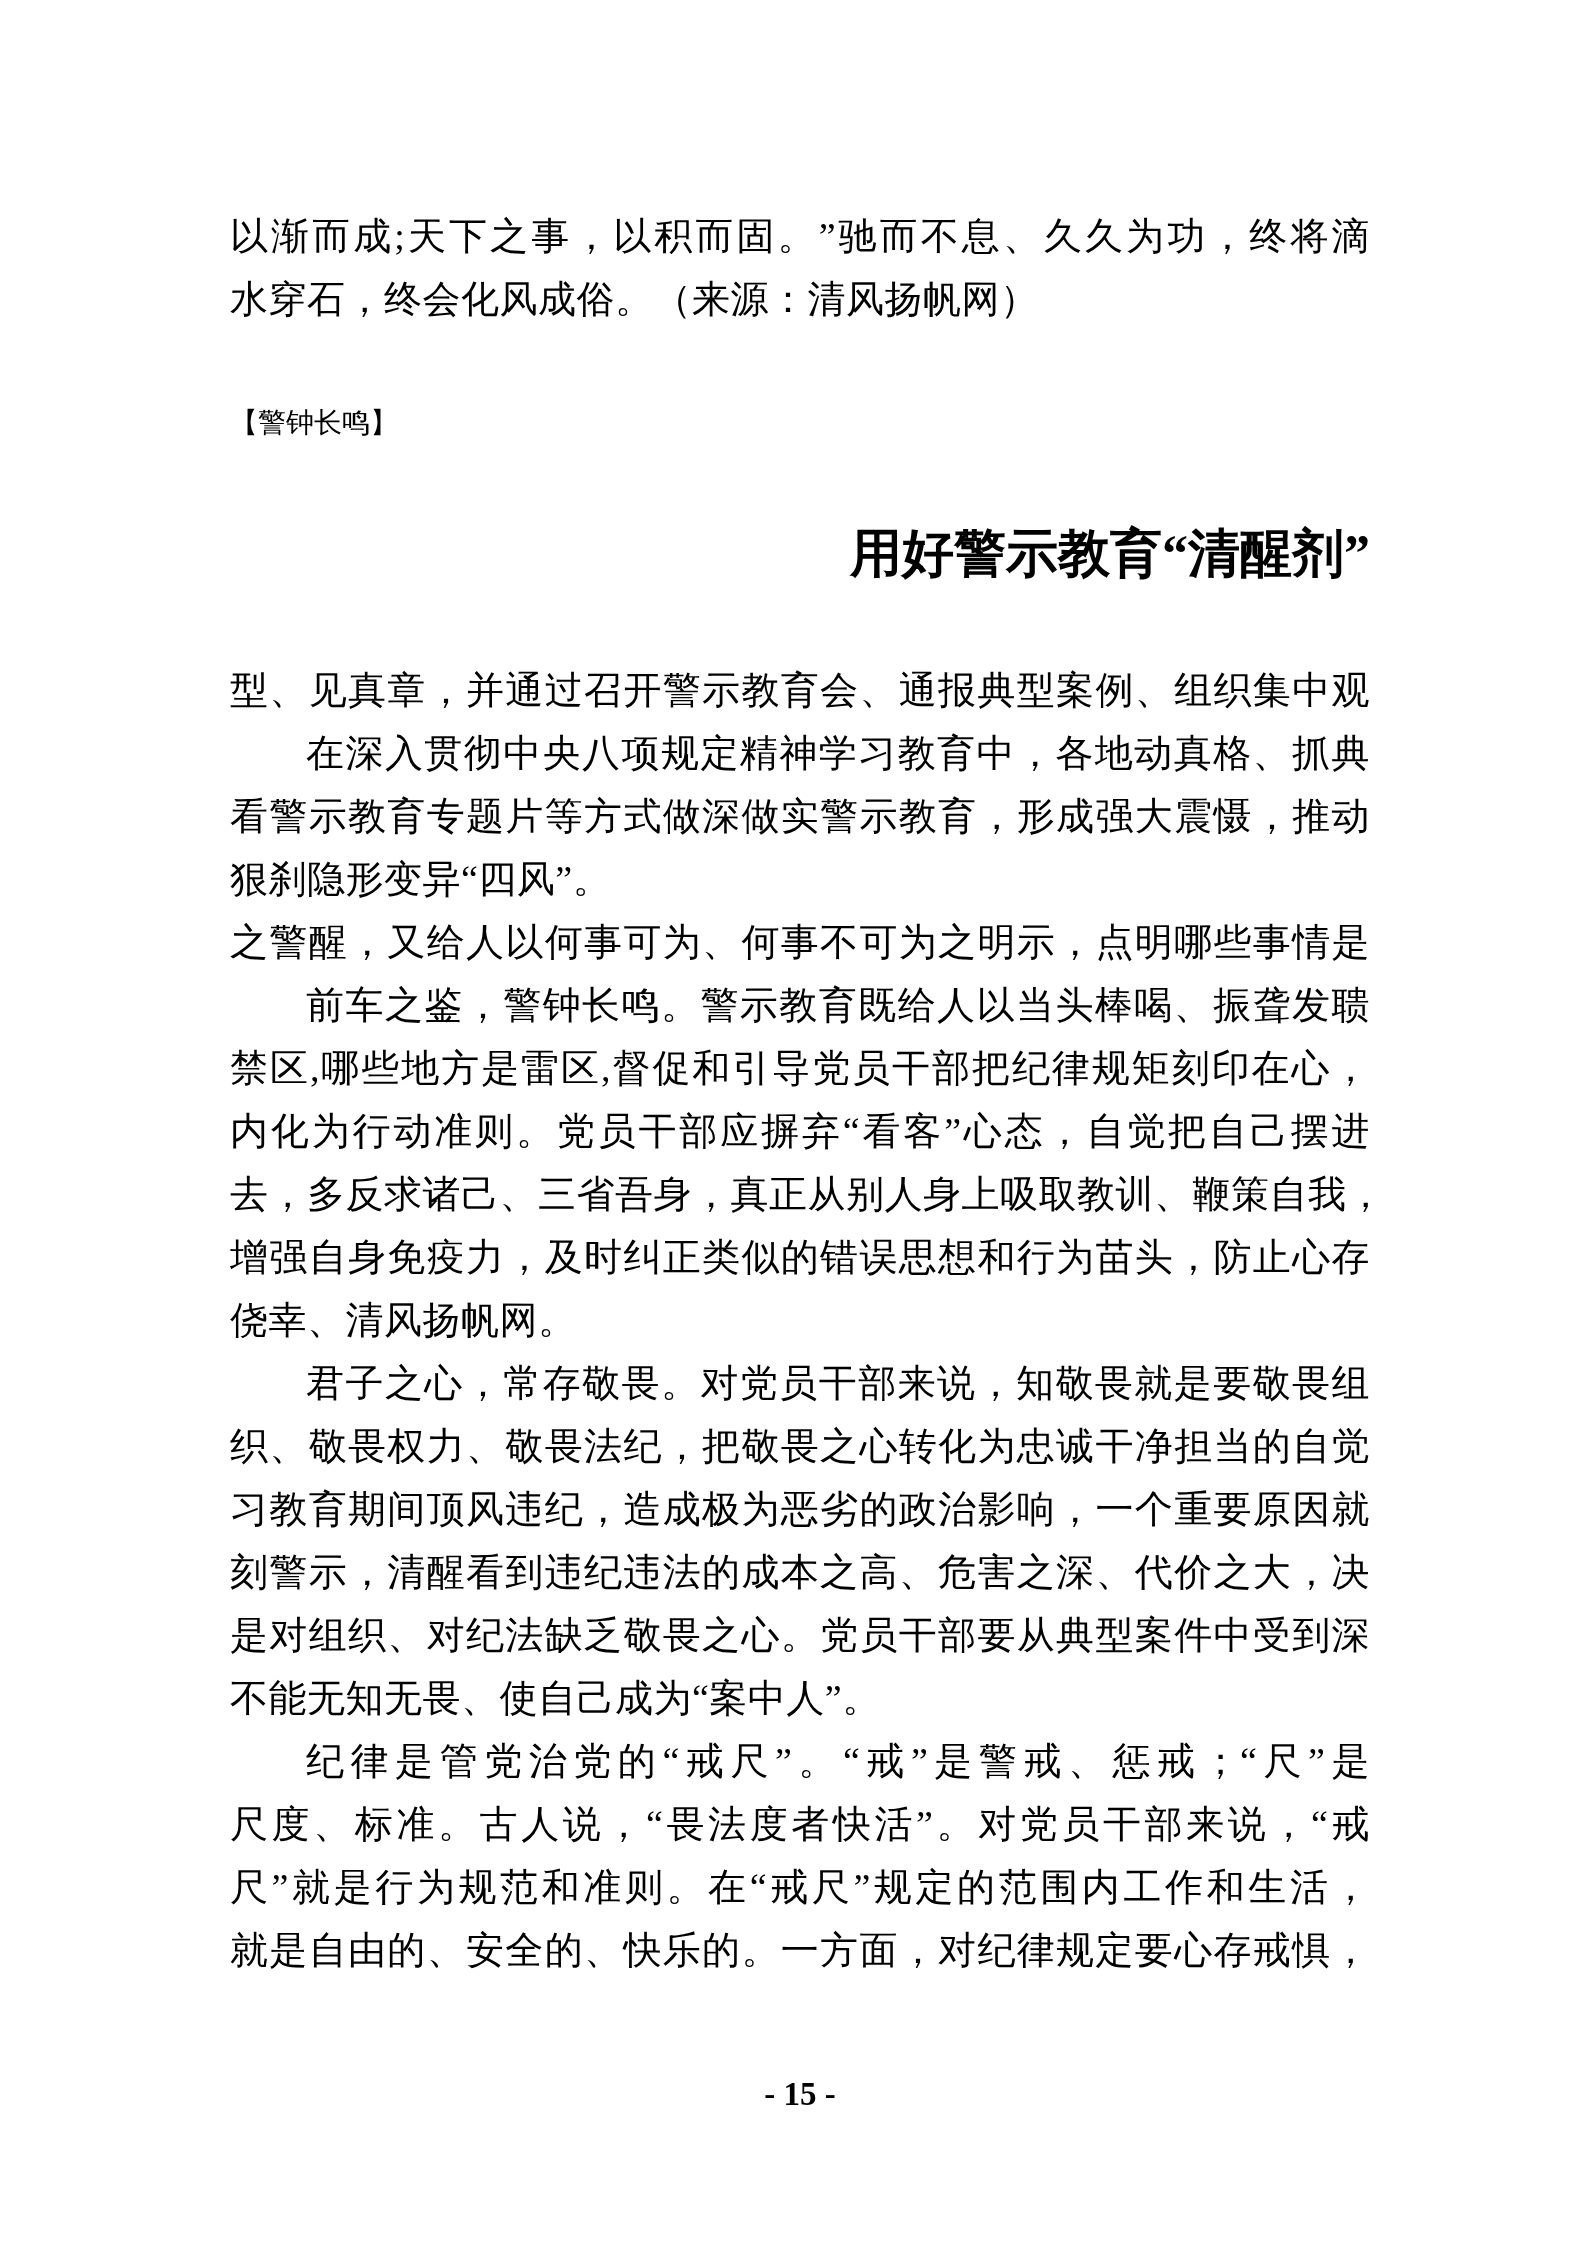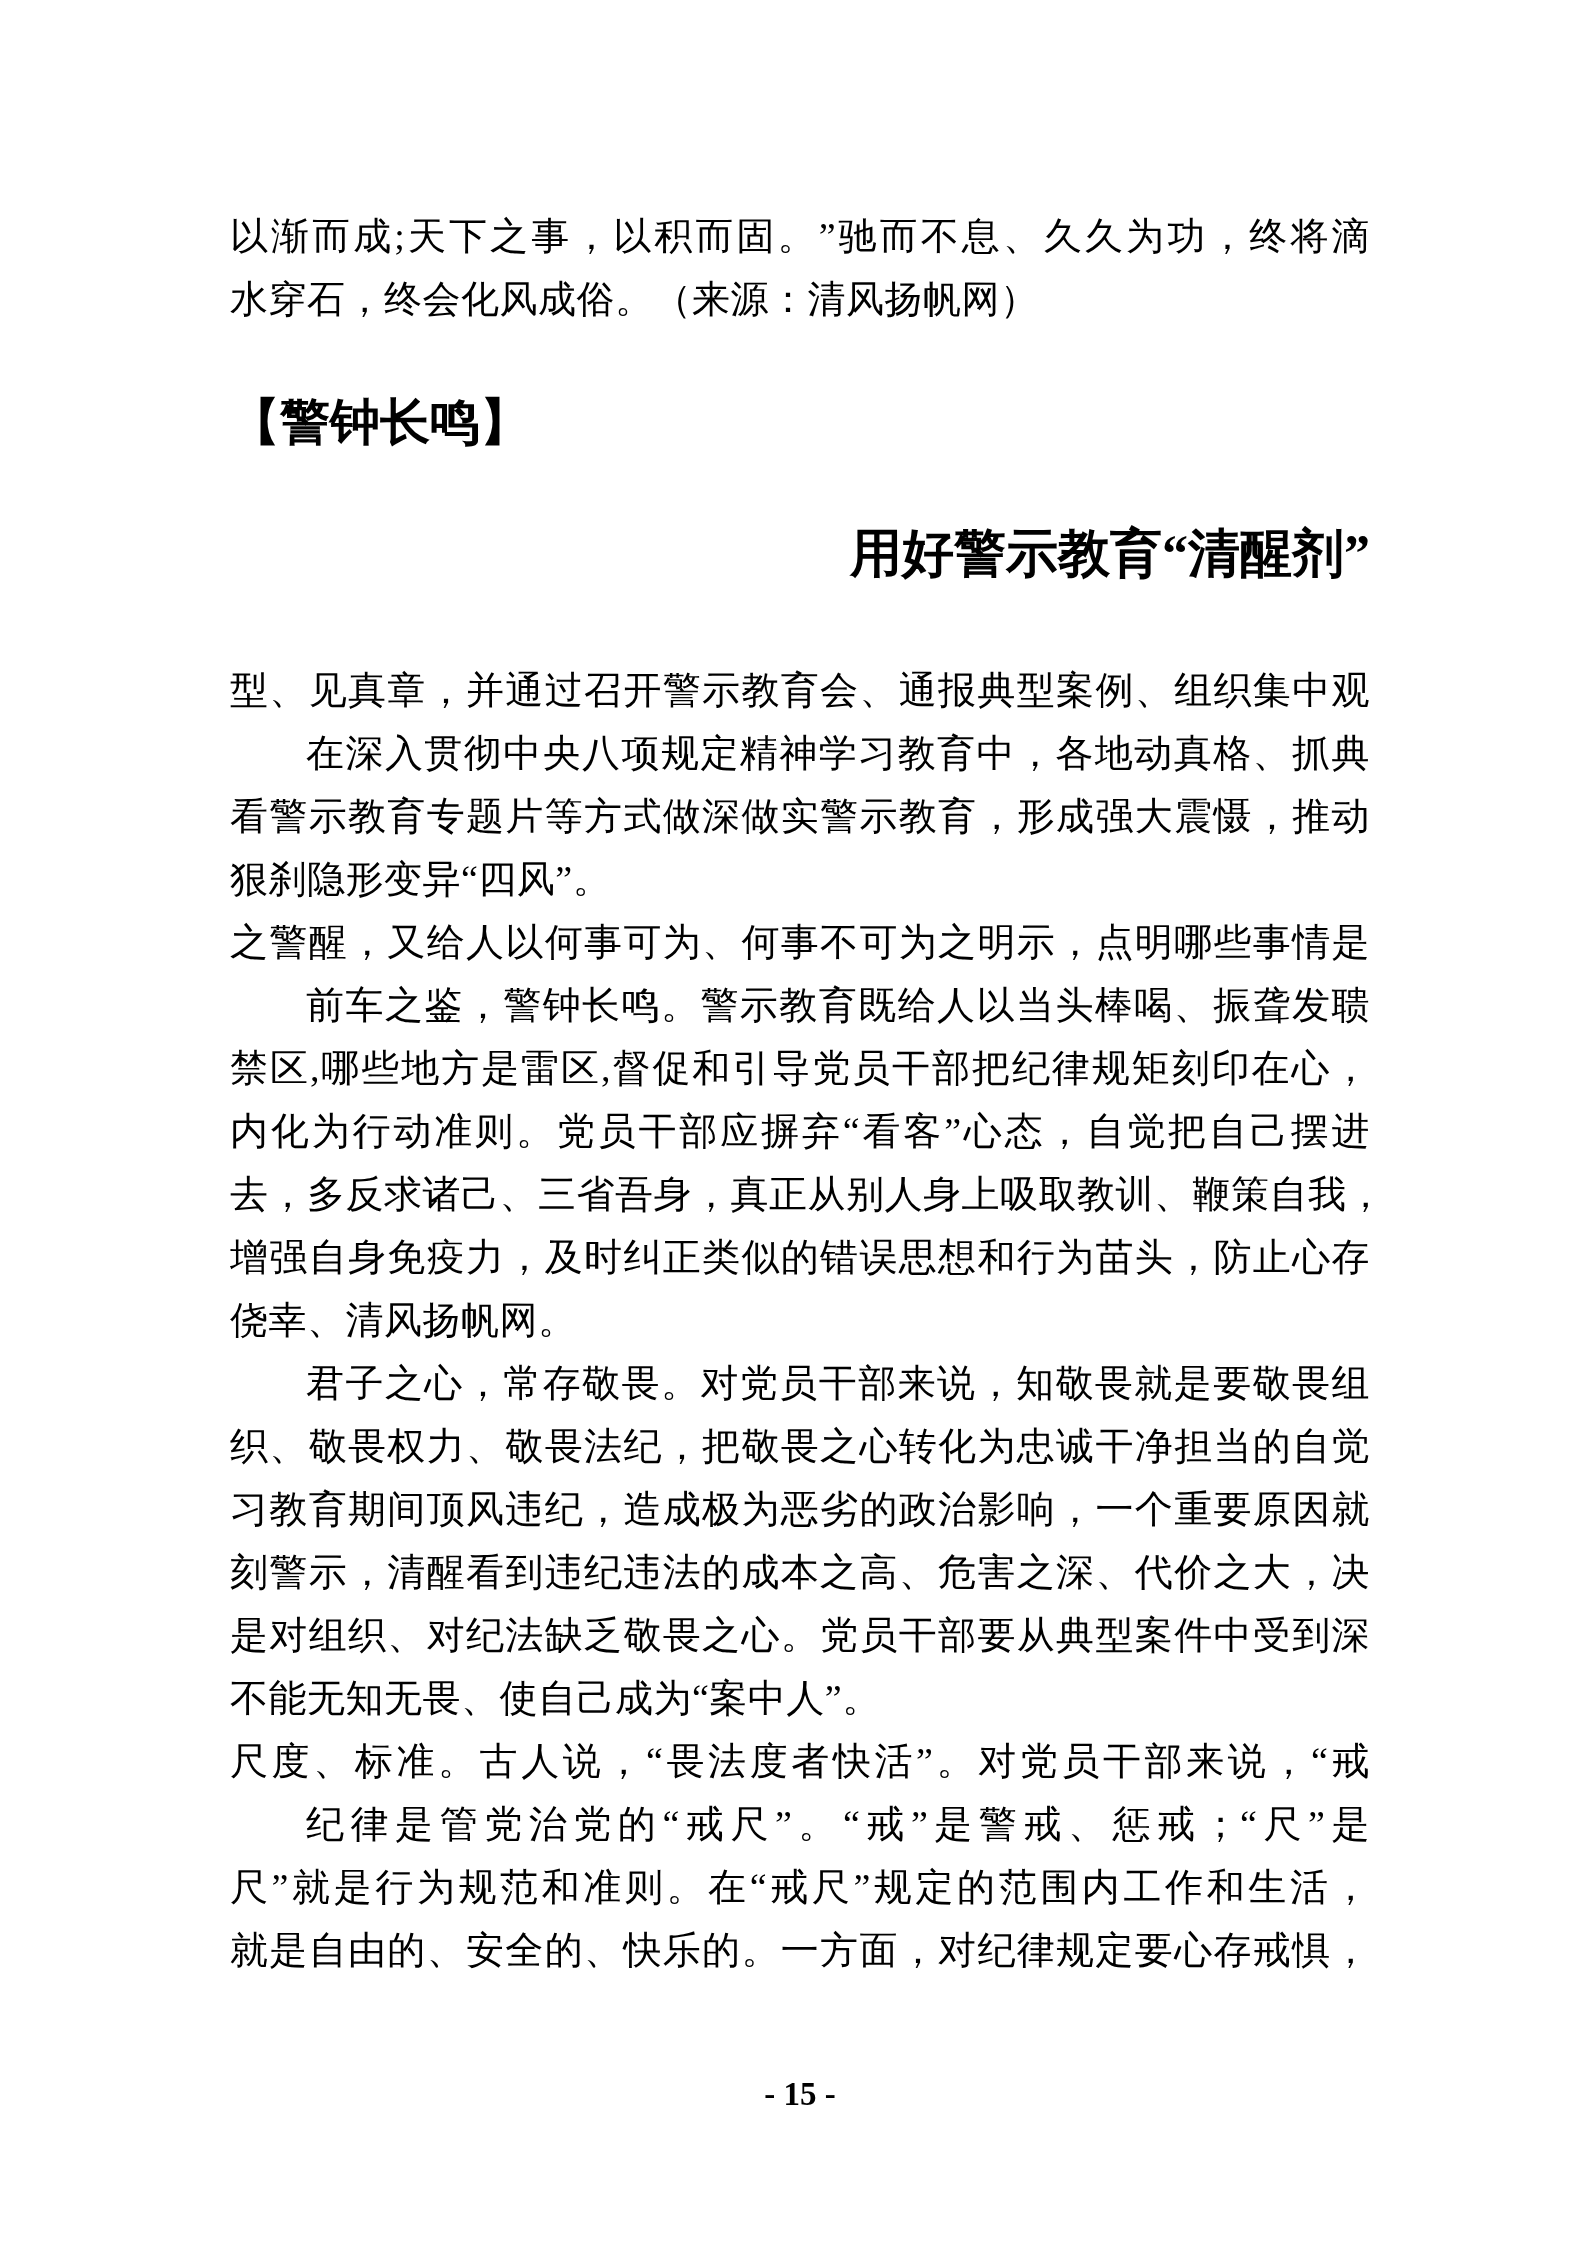--- a/index.html
+++ b/index.html
@@ -23,22 +23,22 @@
     height:63px;
     text-align:justify;
     text-align-last:justify;
     white-space:nowrap;
     letter-spacing:0.5px;
   }
   .line.last { text-align-last:left; }
   .line.indent { text-indent:76px; }
   .section-header {
     margin-top:60px;
-    font-size:50px;
-    font-weight:bold;
+    font-size:28px;
+    font-weight:normal;
     line-height:63px;
     height:63px;
   }
   .doc-title {
     margin:60px 0 65px 0;
     font-size:52px;
     font-weight:bold;
     line-height:80px;
     text-align:right;
   }
@@ -80,22 +80,22 @@
       </div>
       <div class="paragraph">
         <div class="line indent">君子之心，常存敬畏。对党员干部来说，知敬畏就是要敬畏组</div>
         <div class="line">织、敬畏权力、敬畏法纪，把敬畏之心转化为忠诚干净担当的自觉</div>
         <div class="line">习教育期间顶风违纪，造成极为恶劣的政治影响，一个重要原因就</div>
         <div class="line">刻警示，清醒看到违纪违法的成本之高、危害之深、代价之大，决</div>
         <div class="line">是对组织、对纪法缺乏敬畏之心。党员干部要从典型案件中受到深</div>
         <div class="line last">不能无知无畏、使自己成为“案中人”。</div>
       </div>
       <div class="paragraph">
+        <div class="line indent">纪律是管党治党的“戒尺”。“戒”是警戒、惩戒；“尺”是</div>
         <div class="line">尺度、标准。古人说，“畏法度者快活”。对党员干部来说，“戒</div>
-        <div class="line indent">纪律是管党治党的“戒尺”。“戒”是警戒、惩戒；“尺”是</div>
         <div class="line">尺”就是行为规范和准则。在“戒尺”规定的范围内工作和生活，</div>
         <div class="line">就是自由的、安全的、快乐的。一方面，对纪律规定要心存戒惧，</div>
       </div>
     </main>
   <footer class="page-footer">
     <span>- 15 -</span>
   </footer>
 </div>
 
 </body></html>

